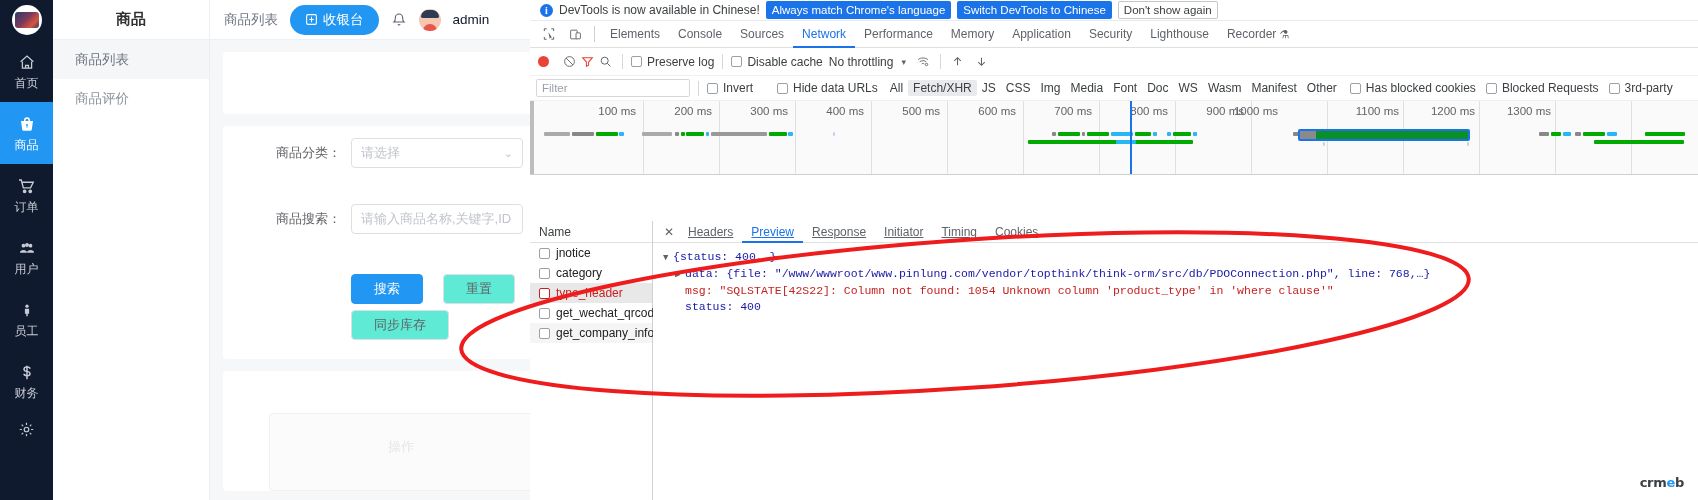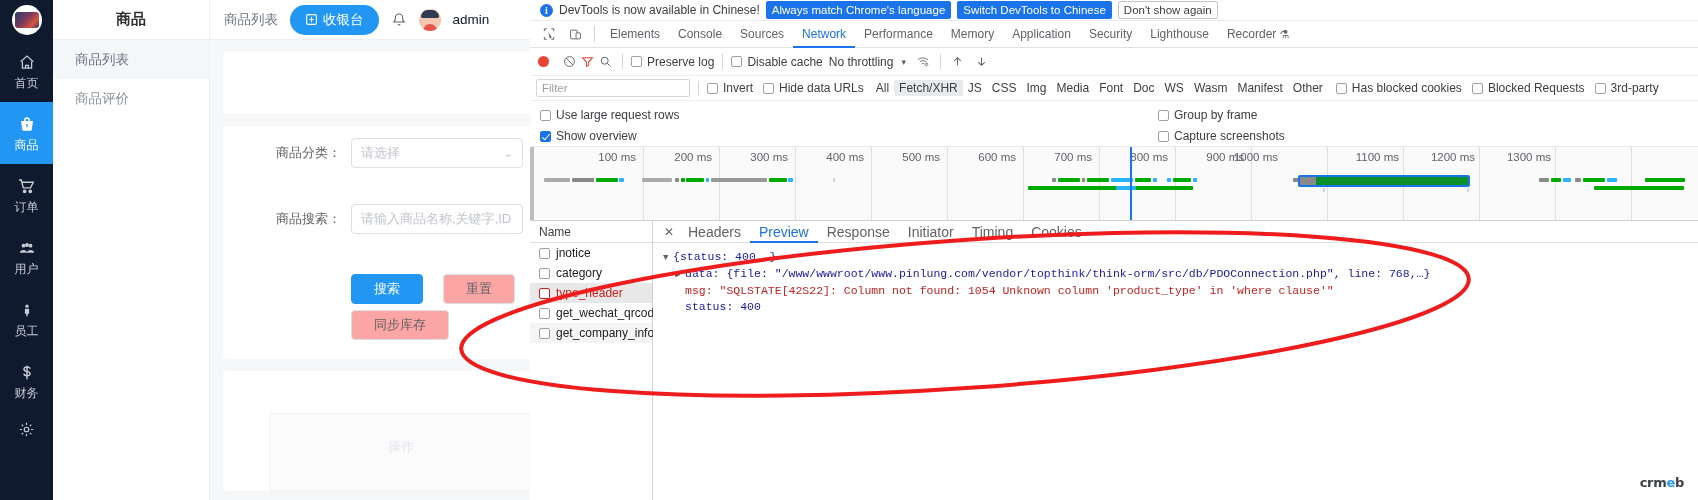--- a/index.html
+++ b/index.html
@@ -109,21 +109,21 @@
   .text-box { width: 172px; }
   .chev { color:#c0c4cc; font-size: 11px; }
   .row-gap-a { height: 36px; }
   .row-gap-b { height: 40px; }
   .btn-row { padding-left: 128px; display:flex; gap: 20px; align-items:flex-start; }
   .btn {
     height: 30px; border-radius: 4px; font-size: 13px; font-family: inherit;
     cursor: pointer; padding: 0 22px; display:inline-flex; align-items:center; justify-content:center;
   }
   .btn-primary { background:#2196f3; color:#fff; border:1px solid #2196f3; }
-  .btn-default { background:#fca5a5; color:#606266; border:1px solid #dcdfe6; }
+  .btn-default { background:#5eead4; color:#606266; border:1px solid #dcdfe6; }
   .btn-row2 { padding-left: 128px; margin-top: 6px; }
   #card-table { margin-top: 12px; width: 310px; height: 120px; position: relative; }
   #table-ghost {
     position:absolute; left: 46px; top: 42px; width: 264px; height: 78px;
     background:#fbfbfc; border:1px solid #f0f1f3; border-radius:3px;
     display:flex; align-items:flex-start; justify-content:center; padding-top: 24px;
     font-size: 13px; color: #e4e6eb;
   }
 
   
@@ -229,21 +229,21 @@
   .req-row:nth-child(odd) { background:#f5f5f5; }
   .req-row.sel { background:#e8e8e8; color:#c5221f; }
   .req-row.sel .cb { border-color:#c5221f; }
 
   #detail-pane { flex:1; background:#fff; position:relative; }
   #detail-tabs {
     height: 22px; border-bottom: 1px solid #e0e0e0; display:flex; align-items:center;
     padding-left: 6px; gap: 0;
   }
   .x-btn { width: 20px; text-align:center; font-size: 12px; color:#5f6368; cursor:pointer; }
-  .d-tab { padding: 0 9px; height: 22px; line-height: 22px; font-size: 14px; color:#5f6368; cursor:pointer; }
+  .d-tab { padding: 0 9px; height: 22px; line-height: 22px; font-size: 12px; color:#5f6368; cursor:pointer;text-decoration:underline; }
   .d-tab.active { color:#1a73e8; box-shadow: inset 0 -2px 0 #1a73e8; }
   #preview-body {
     padding: 6px 0 0 10px;
     font-family: "Liberation Mono", "DejaVu Sans Mono", monospace; font-size: 11.5px;
     line-height: 16px; color: #202124;
   }
   .jrow { white-space: nowrap; }
   .tri { display:inline-block; width: 10px; color:#5f6368; font-size: 9px; cursor:pointer; }
   .k-blue { color: #1a1aa6; }
   .v-blue { color: #1a1aa6; }
@@ -499,21 +499,21 @@
           <path d="M12 5v14M6 13l6 6 6-6"></path>
         </svg>
       </span>
     </div>
 
     <div id="dt-filterbar">
       <div id="filter-input">
         <span>Filter</span>
       </div>
       <span class="tb-sep"></span>
-      <label class="cb-label" style="margin-right:10px">
+      <label class="cb-label" style="margin-right:24px">
         <span class="cb"></span>
         <span>Invert</span>
       </label>
       <label class="cb-label" style="margin-right:7px">
         <span class="cb"></span>
         <span>Hide data URLs</span>
       </label>
       <span class="ftype">All</span>
       <span class="ftype sel">Fetch/XHR</span>
       <span class="ftype">JS</span>
@@ -533,38 +533,20 @@
       <label class="cb-label" style="margin-right:10px">
         <span class="cb"></span>
         <span>Blocked Requests</span>
       </label>
       <label class="cb-label">
         <span class="cb"></span>
         <span>3rd-party</span>
       </label>
     </div>
 
-    <div id="dt-settings">
-      <label class="cb-label set-col" style="left:10px; top:7px">
-        <span class="cb"></span>
-        <span>Use large request rows</span>
-      </label>
-      <label class="cb-label set-col" style="left:10px; top:28px">
-        <span class="cb on"></span>
-        <span>Show overview</span>
-      </label>
-      <label class="cb-label set-col" style="left:628px; top:7px">
-        <span class="cb"></span>
-        <span>Group by frame</span>
-      </label>
-      <label class="cb-label set-col" style="left:628px; top:28px">
-        <span class="cb"></span>
-        <span>Capture screenshots</span>
-      </label>
-    </div>
 
     <div id="dt-overview">
       <div id="ov-ruler">
         <div id="ov-left-handle"></div>
 
         <div class="ov-tick" style="left:113px"></div>
         <div class="ov-tick" style="left:189px"></div>
         <div class="ov-tick" style="left:265px"></div>
         <div class="ov-tick" style="left:341px"></div>
         <div class="ov-tick" style="left:417px"></div>

